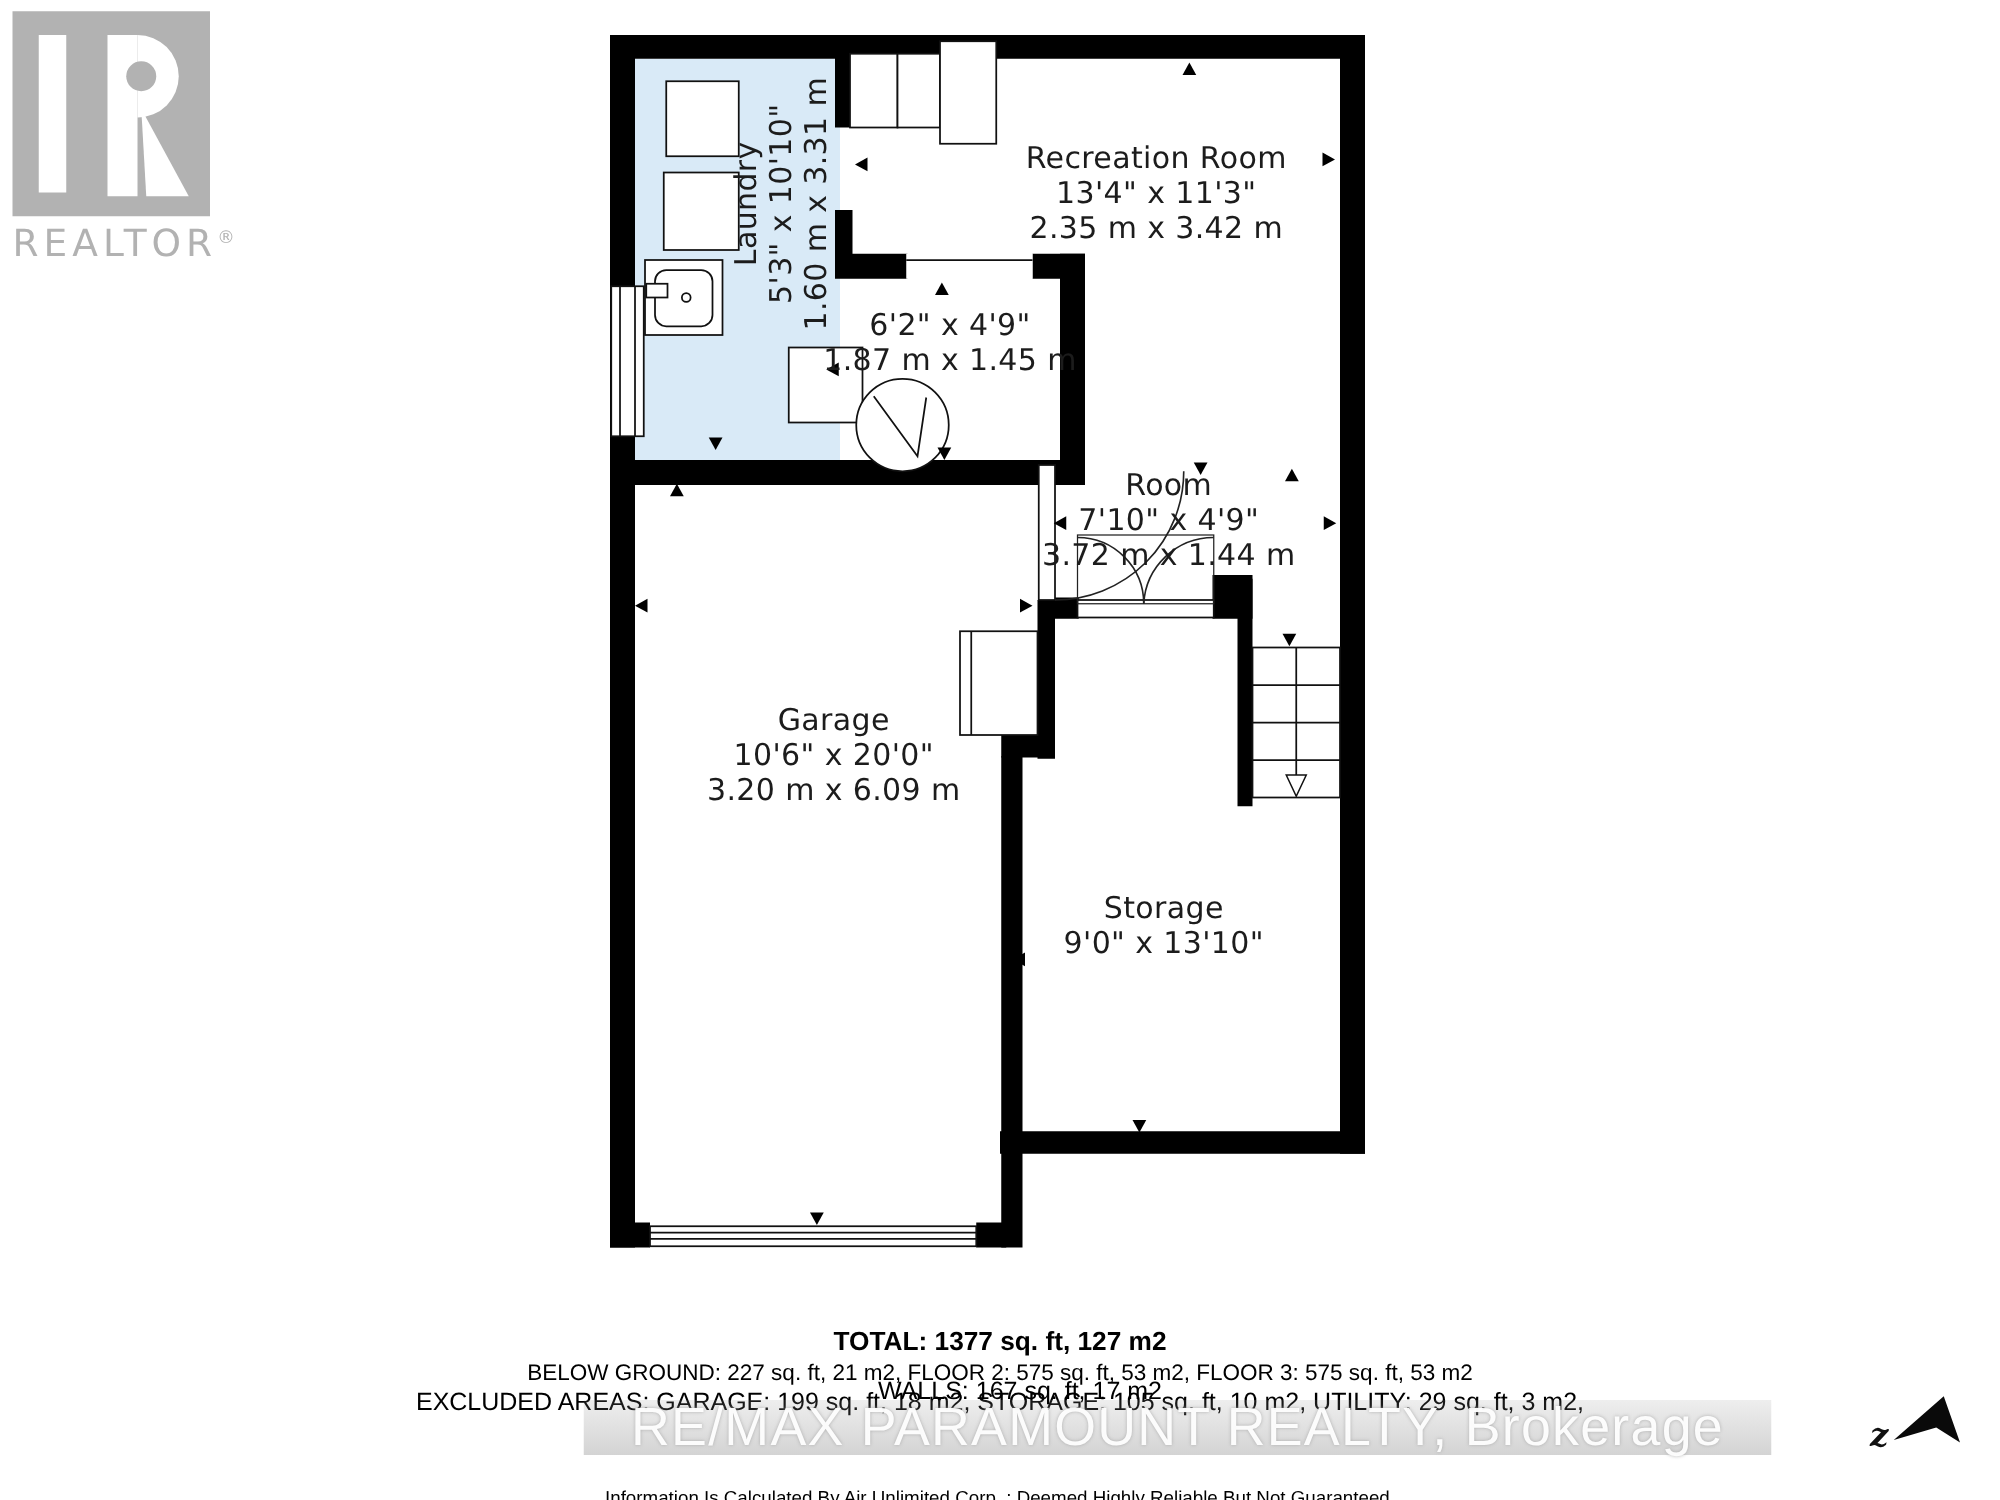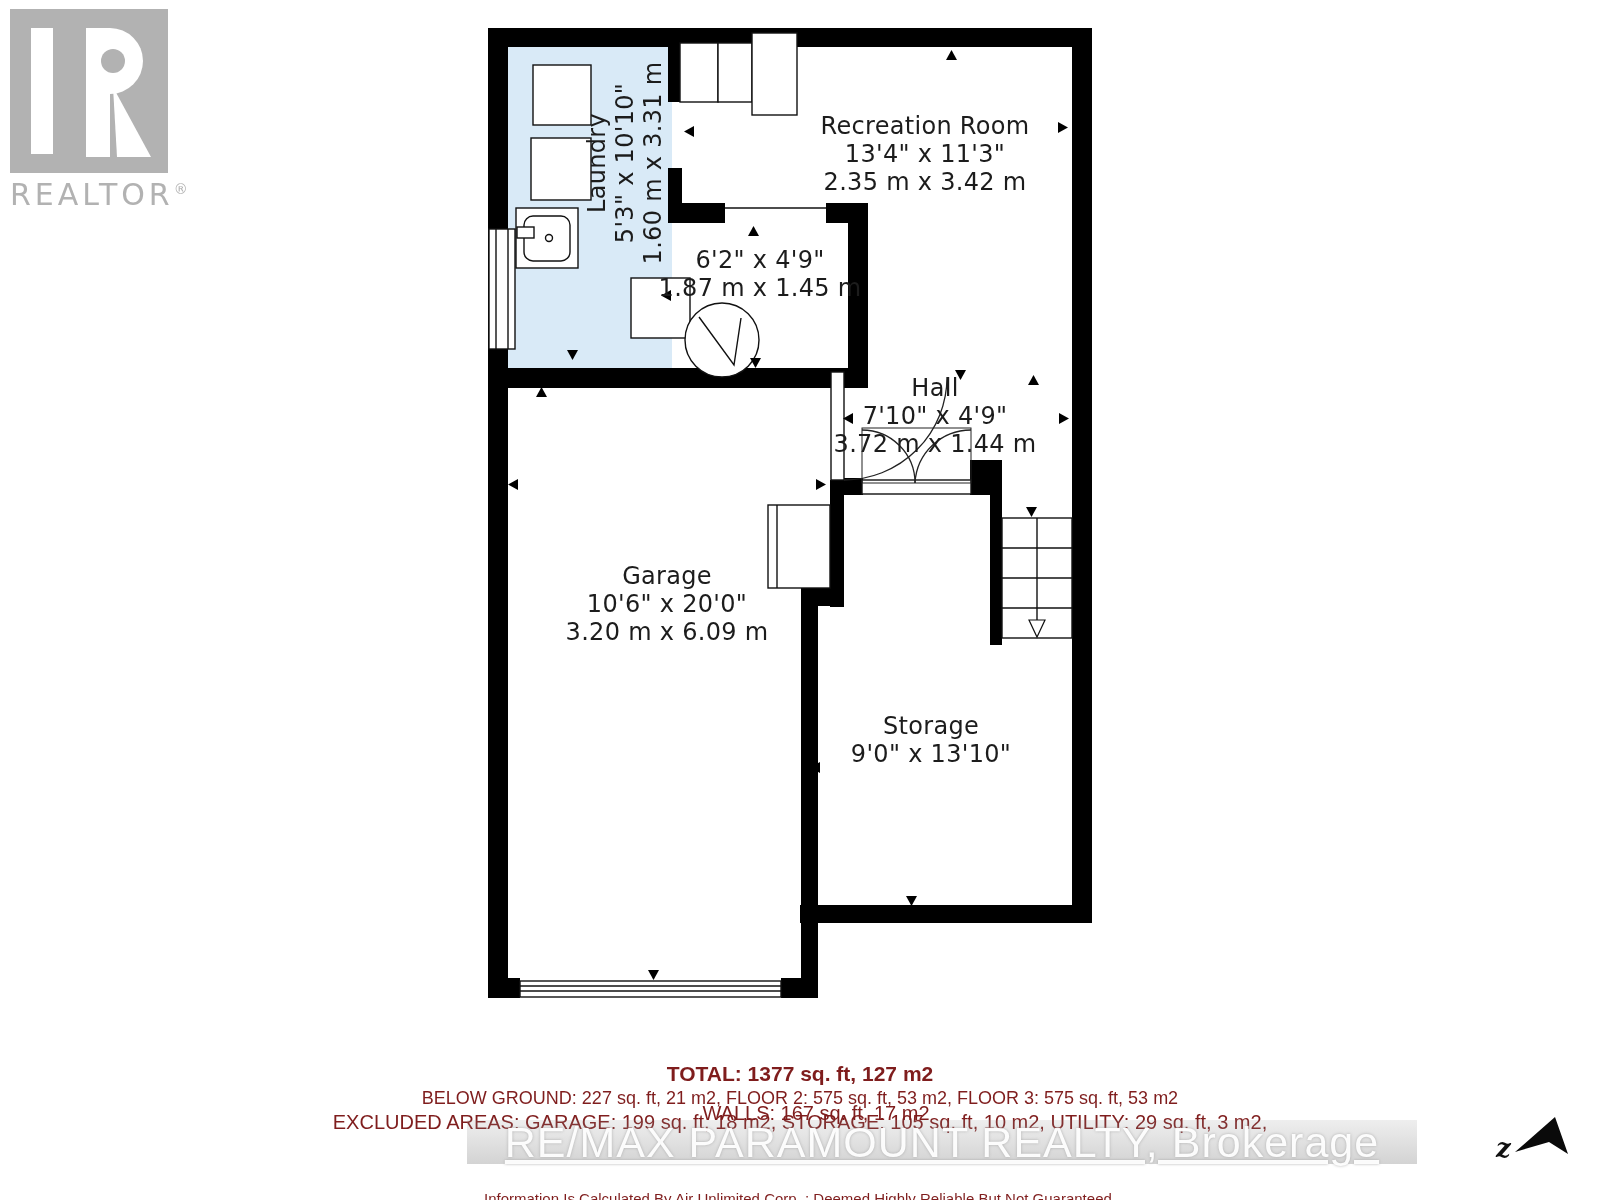--- a/index.html
+++ b/index.html
@@ -15,32 +15,32 @@
   .wall rect{fill:var(--wall);}
   .fixture{fill:#ffffff;stroke:#111;stroke-width:1.4;}
   .thinline{stroke:#111;stroke-width:1.4;fill:none;}
   .arc{stroke:#222;stroke-width:1.3;fill:none;}
   .marker{fill:#000;}
   .room-label{position:absolute;width:300px;text-align:center;color:var(--text);
               font-size:24px;line-height:28px;letter-spacing:.3px;}
   .room-label .nm{white-space:nowrap;}
   .room-label .dm{white-space:nowrap;}
   #laundry-label{width:330px;transform:rotate(-90deg);transform-origin:center center;}
-  .summary{position:absolute;left:0;width:1600px;text-align:center;color:#7f1d1d;
+  .summary{position:absolute;left:0;width:1600px;text-align:center;color:#000000;
            font-family:"Liberation Sans",sans-serif;}
   #sum-total{top:1062px;font-size:21px;font-weight:bold;}
   #sum-floors{top:1088px;font-size:18px;}
   #sum-excluded{top:1111px;font-size:20px;}
   #sum-walls{top:1102px;font-size:20px;z-index:5;padding-left:16px;}
   #disclaimer{top:1190px;font-size:15px;font-weight:normal;}
   #watermark{position:absolute;left:467px;top:1120px;width:950px;height:44px;z-index:4;
              text-align:center;font-family:"Liberation Sans",sans-serif;font-size:43px;line-height:44px;
              color:rgba(255,255,255,0.95);letter-spacing:1px;white-space:nowrap;
              background:linear-gradient(180deg,rgba(150,150,150,0.16),rgba(110,110,110,0.30));
-             text-shadow:0 0 3px rgba(160,160,160,0.8);text-decoration:underline;}
+             text-shadow:0 0 3px rgba(160,160,160,0.8);}
   .logo-word{fill:var(--logo);font-family:"DejaVu Sans",sans-serif;}
 </style>
 </head>
 <body>
 
 <div class="canvas">
 
   <svg x="0" y="0" width="220" height="220" style="left:10px;top:9px;overflow:visible" viewBox="0 0 220 220">
     <rect x="0" y="0" width="158" height="164" fill="#b2b2b2"></rect>
     <rect x="21" y="19" width="22" height="126" fill="#ffffff"></rect>
@@ -184,21 +184,21 @@
     <div class="dm">13'4" x 11'3"</div>
     <div class="dm">2.35 m x 3.42 m</div>
   </div>
 
   <div class="room-label" style="left:610px;top:246px;">
     <div class="dm">6'2" x 4'9"</div>
     <div class="dm">1.87 m x 1.45 m</div>
   </div>
 
   <div class="room-label" style="left:785px;top:374px;">
-    <div class="nm">Hall</div>
+    <div class="nm">Room</div>
     <div class="dm">7'10" x 4'9"</div>
     <div class="dm">3.72 m x 1.44 m</div>
   </div>
 
   <div class="room-label" style="left:517px;top:562px;">
     <div class="nm">Garage</div>
     <div class="dm">10'6" x 20'0"</div>
     <div class="dm">3.20 m x 6.09 m</div>
   </div>
 

